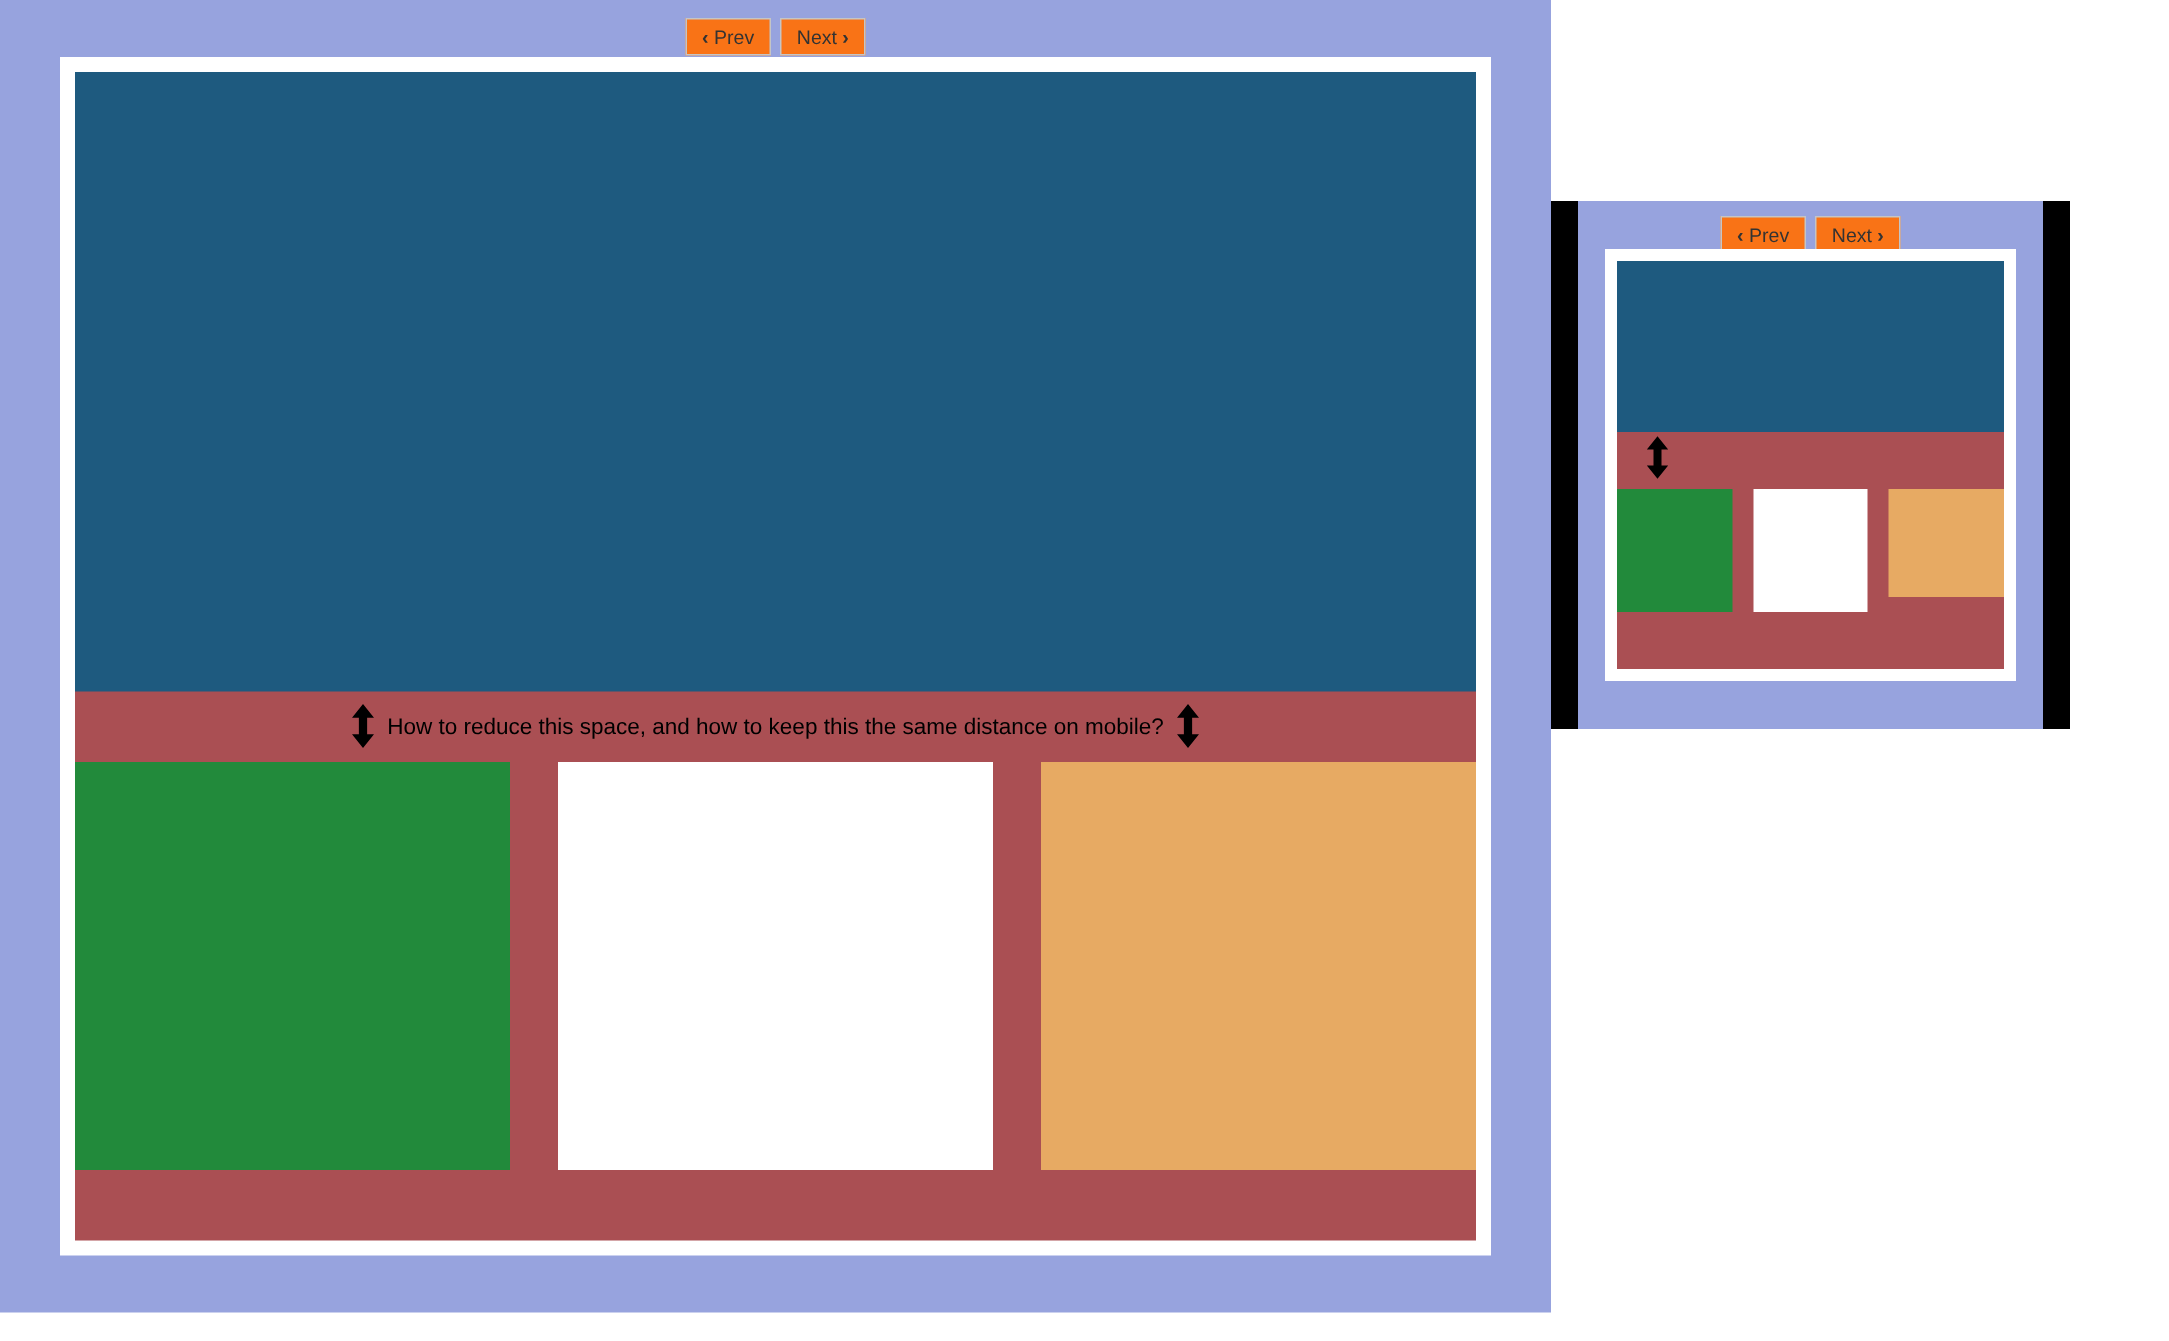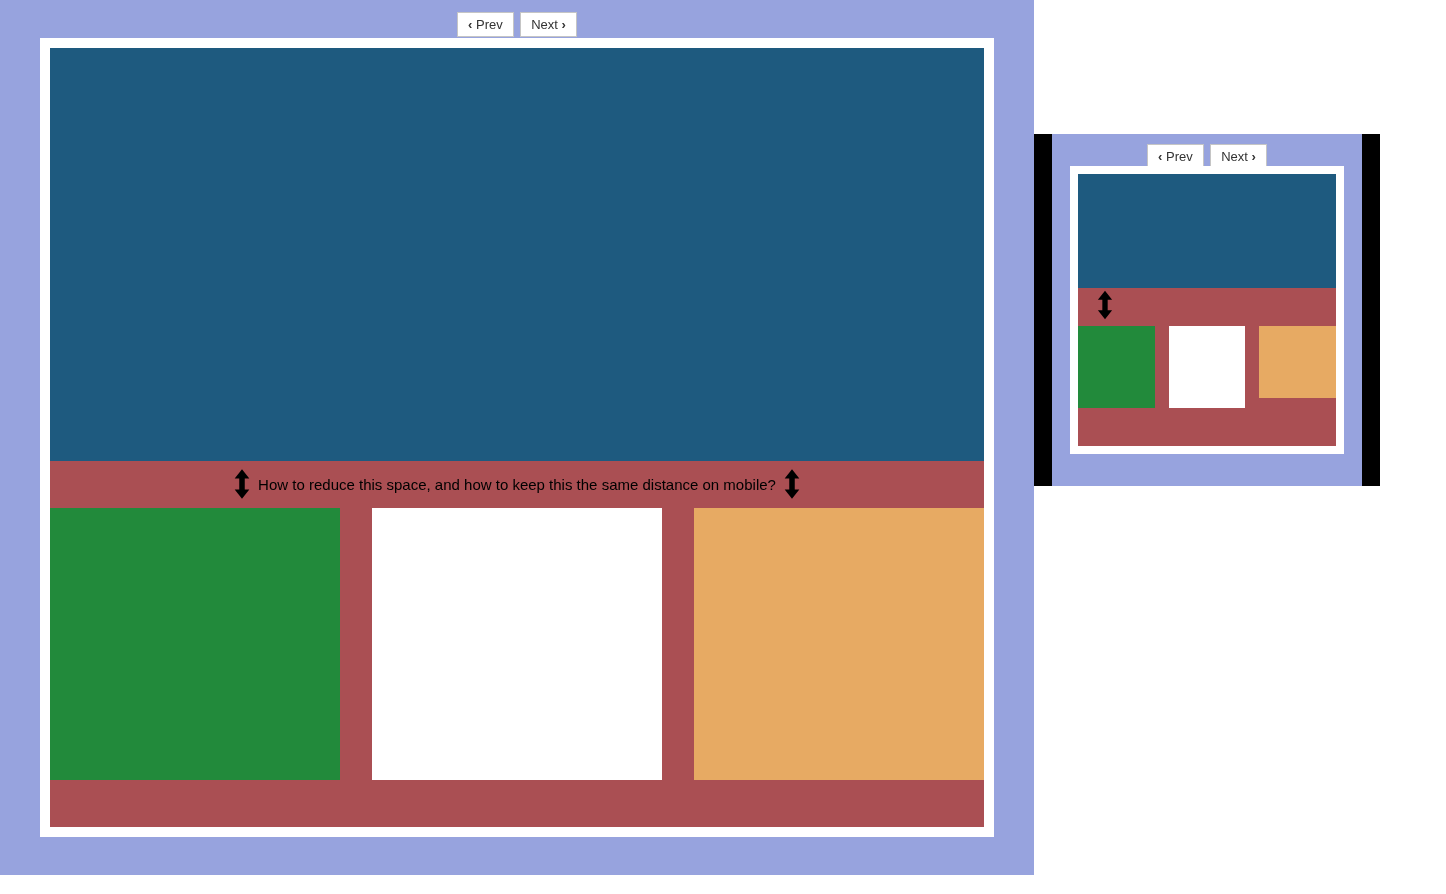--- a/index.html
+++ b/index.html
@@ -25,21 +25,21 @@
     }
     .desktop-nav {
       position: absolute;
       left: 0;
       right: 0;
       top: 12px;
       text-align: center;
     }
     .nav-btn {
       display: inline-block;
-      background: #ffffff;
+      background: #f97316;
       border: 1px solid #c5c5c5;
       color: #333;
       font-size: 13px;
       padding: 4px 10px;
       margin: 0 1px;
       cursor: pointer;
       font-family: Arial, sans-serif;
     }
     .chevron { font-weight: bold; }
 

